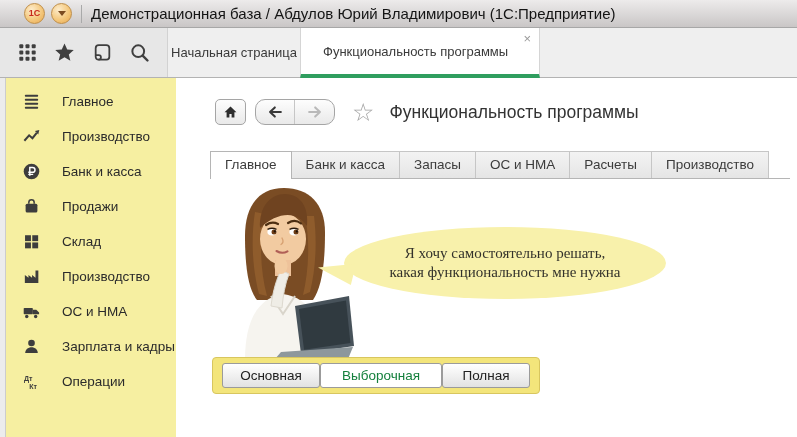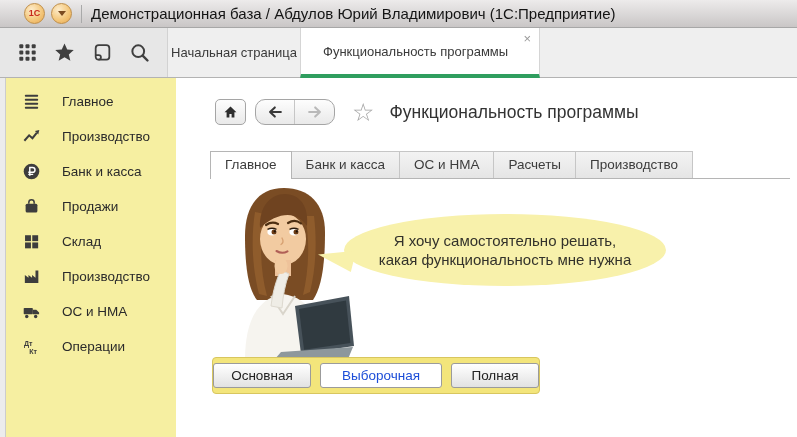--- a/index.html
+++ b/index.html
@@ -42,30 +42,30 @@
   .fav { margin-left:17px; font-size:25px; color:#a3a3a3; line-height:1; cursor:pointer; }
   .page-title { margin-left:15px; font-size:17.5px; color:#333; font-weight:400; white-space:nowrap; }
 
   
   .ctabs { position:absolute; left:34px; right:7px; top:73px; display:flex; align-items:flex-end; height:28px; border-bottom:1px solid #b5b5b5; }
   .ctab { height:27px; line-height:25px; padding:0 14px; font-size:13.5px; color:#3c3c3c; background:linear-gradient(#f3f3f3,#e5e5e5); border:1px solid #c6c6c6; border-bottom:none; margin-right:-1px; cursor:pointer; white-space:nowrap; }
   .ctab.active { background:#fff; border-color:#b5b5b5; height:28px; margin-bottom:-1px; z-index:2; position:relative; }
 
   
   .character { position:absolute; left:39px; top:104px; z-index:0; }
-  .bubble { position:absolute; left:168px; top:136px; width:322px; height:72px; background:#f8f1ab; border-radius:50%; display:flex; flex-direction:column; align-items:center; justify-content:center; z-index:1; }
+  .bubble { position:absolute; left:168px; top:149px; width:322px; height:72px; background:#f8f1ab; border-radius:50%; display:flex; flex-direction:column; align-items:center; justify-content:center; z-index:1;font-family:Liberation Serif, serif; }
   .bubble::before { content:""; position:absolute; left:-26px; top:32px; width:0; height:0; border-top:13px solid transparent; border-bottom:9px solid transparent; border-right:36px solid #f8f1ab; transform:rotate(14deg); }
   .bubble-line { font-size:15px; color:#33322b; line-height:19px; white-space:nowrap; }
 
-  .hl-box { position:absolute; left:36px; top:279px; width:328px; height:37px; background:#f3e57b; border:1px solid #d8c65f; border-radius:4px; display:flex; align-items:center; justify-content:center; gap:9px; z-index:2; }
+  .hl-box { position:absolute; left:36px; top:279px; width:328px; height:37px; background:#f3e57b; border:1px solid #d8c65f; border-radius:4px; display:flex; align-items:center; justify-content:center; gap:0; z-index:2; }
   .mode-btn { height:25px; border:1px solid #9b9b9b; border-radius:3px; background:linear-gradient(#ffffff,#e2e2e2); font-size:13.5px; color:#222; cursor:pointer; font-family:inherit; }
   .mode-btn.w0 { width:98px; }
   .mode-btn.w1 { width:122px; }
   .mode-btn.w2 { width:88px; }
-  .mode-btn.selected { background:#fff; color:#1d4ed8; }
+  .mode-btn.selected { background:#fff; color:#15803d; }
 
   svg { display:block; }
 </style>
 </head>
 <body>
 
 <div class="app">
 
   <div class="titlebar">
     <div class="round-btn">
@@ -189,20 +189,29 @@
                 <path d="M11.4 8.2 h3.6 l3 2.8 v1.8 h-6.6 z"></path>
                 <circle cx="5" cy="15.2" r="1.8"></circle>
                 <circle cx="14.4" cy="15.2" r="1.8"></circle>
               </svg>
           </span>
           <span class="nav-label">ОС и НМА</span>
         </li>
         <li class="nav-item">
           <span class="nav-icon">
             <svg width="19" height="19" viewBox="0 0 20 20" fill="#3d3d3d">
+                <circle cx="10" cy="6.3" r="3.5"></circle>
+                <path d="M3.4 16.8 c0 -3.7 2.9 -6.1 6.6 -6.1 s6.6 2.4 6.6 6.1 z"></path>
+              </svg>
+          </span>
+          <span class="nav-label">Зарплата и кадры</span>
+        </li>
+        <li class="nav-item">
+          <span class="nav-icon">
+            <svg width="19" height="19" viewBox="0 0 20 20" fill="#3d3d3d">
                 <text x="2" y="9" font-size="7.5" font-weight="bold" font-family="Liberation Sans, sans-serif">Дт</text>
                 <text x="7.5" y="18" font-size="7.5" font-weight="bold" font-family="Liberation Sans, sans-serif">Кт</text>
               </svg>
           </span>
           <span class="nav-label">Операции</span>
         </li>
       </ul>
     </nav>
 
     <section class="content">
@@ -225,20 +234,21 @@
               </svg>
           </div>
         </div>
         <span class="fav">☆</span>
         <h1 class="page-title">Функциональность программы</h1>
       </div>
 
       <div class="ctabs">
         <div class="ctab active"><span>Главное</span></div>
         <div class="ctab"><span>Банк и касса</span></div>
+        <div class="ctab"><span>Запасы</span></div>
         <div class="ctab"><span>ОС и НМА</span></div>
         <div class="ctab"><span>Расчеты</span></div>
         <div class="ctab"><span>Производство</span></div>
       </div>
 
       <svg class="character" width="140" height="178" viewBox="0 0 140 178">
         <path d="M69 6 C42 6 30 26 30 54 C30 88 34 108 42 118 L98 118 C106 106 110 86 110 50 C110 22 94 6 69 6 Z" fill="#7a4c24"></path>
         <path d="M40 30 C36 55 37 85 44 112 L52 114 C45 88 44 56 50 32 Z" fill="#8f5c2c"></path>
         <path d="M99 34 C102 58 101 86 95 110 L88 113 C94 88 95 58 90 34 Z" fill="#8f5c2c"></path>
         <ellipse cx="68" cy="57" rx="23" ry="26" fill="#f2cba1"></ellipse>

